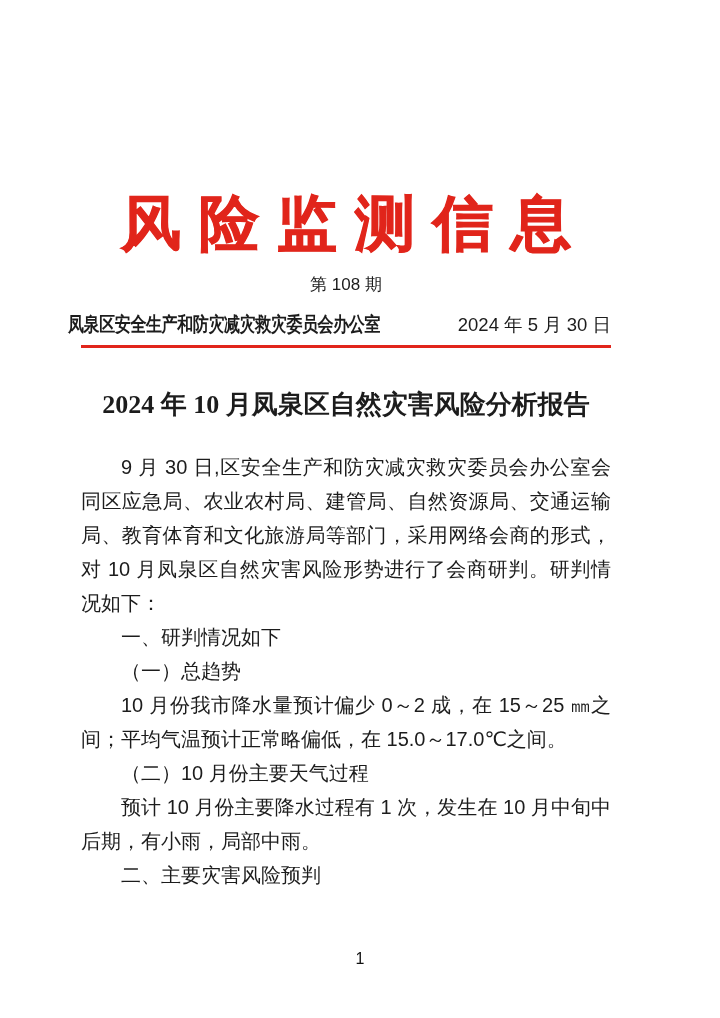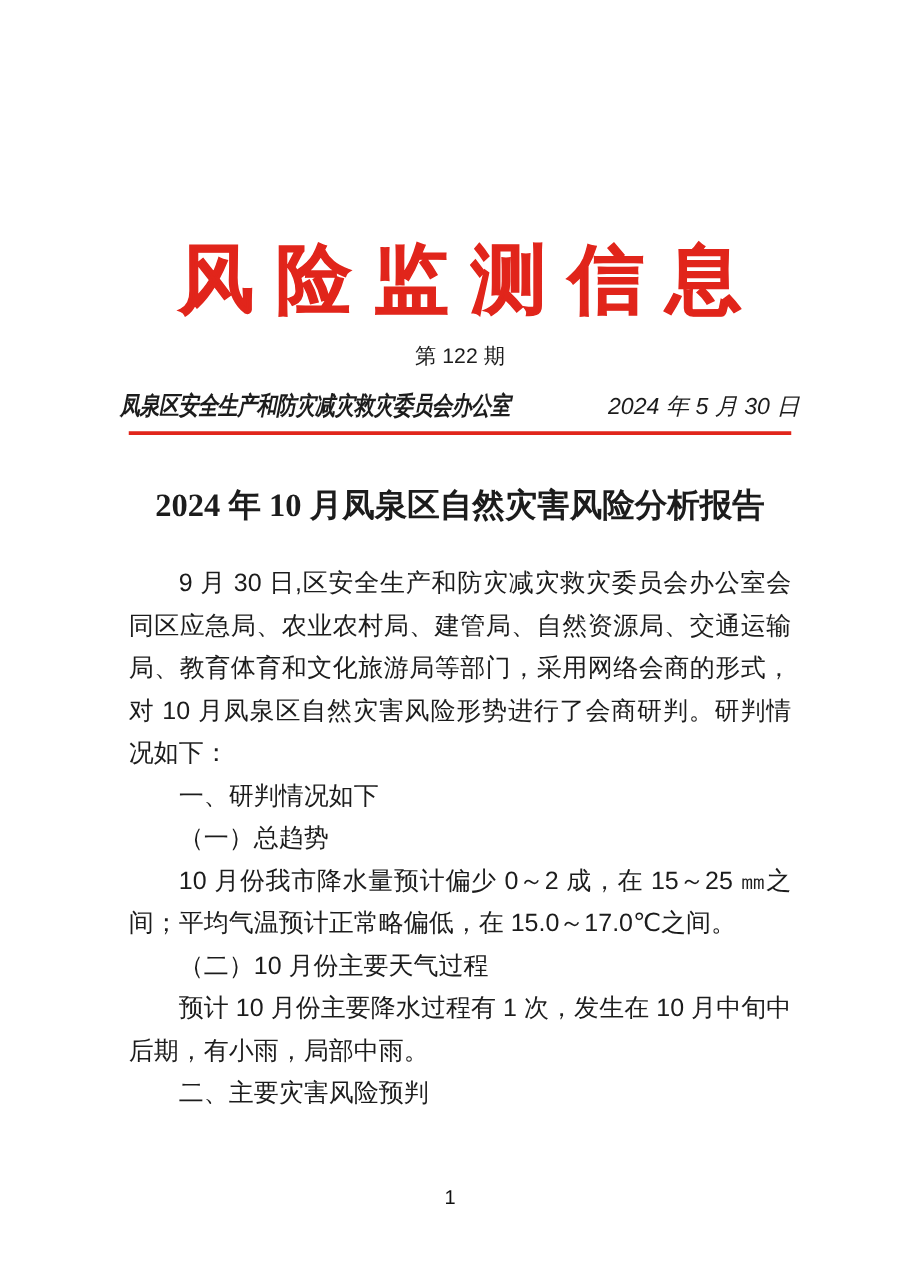--- a/index.html
+++ b/index.html
@@ -11,21 +11,21 @@
     position:relative;
     width:720px;
     height:1018px;
     background:#ffffff;
     color:var(--ink);
     font-family:"Liberation Sans","DejaVu Sans",sans-serif;
     overflow:hidden;
   }
   .content{
     position:absolute;
-    left:103px;
+    left:81px;
     top:0;
     width:530px;
   }
   .masthead-title{
     margin:188px 0 0 0;
     text-align:center;
     color:var(--red);
     font-size:60px;
     line-height:1.2;
     font-weight:900;
@@ -35,26 +35,25 @@
     white-space:nowrap;
   }
   .issue-no{
     margin-top:15px;
     text-align:center;
     font-size:17px;
     line-height:1.2;
   }
   .issuer-row{
     display:flex;
-    justify-content:center;
+    justify-content:flex-end;
     align-items:baseline;
     margin-top:16px;
     padding-bottom:7px;
     border-bottom:3px solid var(--red);
-    font-style:italic;
   }
   .issuer{
     font-size:20px;
     font-weight:700;
     white-space:nowrap;
     transform:scaleX(0.8);
     transform-origin:left bottom;
     letter-spacing:-0.5px;
   }
   .issue-date{
@@ -91,21 +90,21 @@
   }
 </style>
 </head>
 <body>
 
 <div class="page">
   <div class="content">
 
     <h1 class="masthead-title">风险监测信息</h1>
 
-    <div class="issue-no">第 122 期</div>
+    <div class="issue-no">第 108 期</div>
 
     <div class="issuer-row">
       <span class="issuer">凤泉区安全生产和防灾减灾救灾委员会办公室</span>
       <span class="issue-date">2024 年 5 月 30 日</span>
     </div>
 
     <h2 class="report-title">2024 年 10 月凤泉区自然灾害风险分析报告</h2>
 
     <div class="body-text">
       <p>9 月 30 日,区安全生产和防灾减灾救灾委员会办公室会同区应急局、农业农村局、建管局、自然资源局、交通运输局、教育体育和文化旅游局等部门，采用网络会商的形式，对 10 月凤泉区自然灾害风险形势进行了会商研判。研判情况如下：</p>

